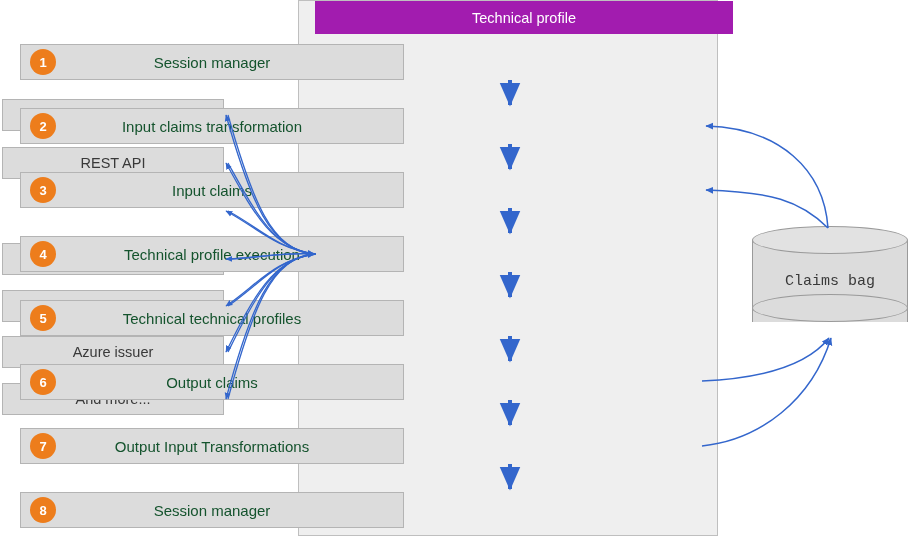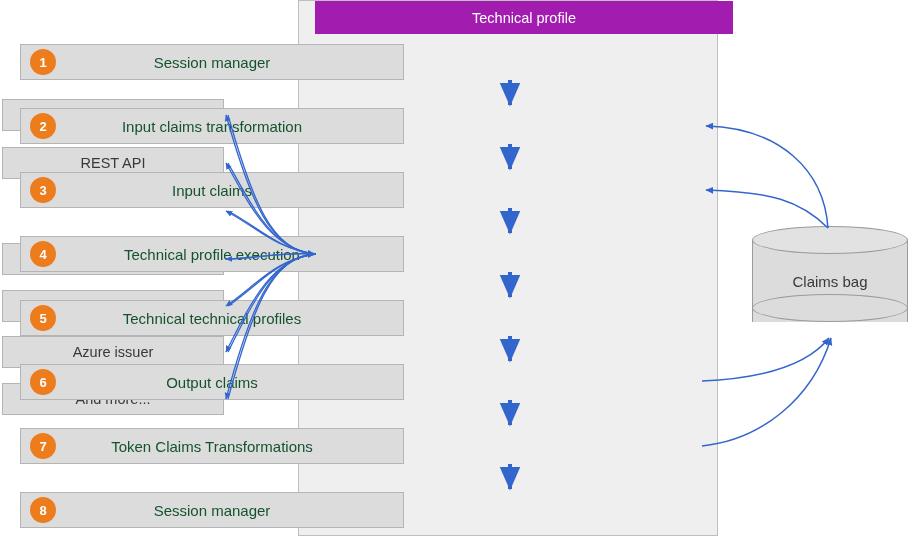--- a/index.html
+++ b/index.html
@@ -118,20 +118,21 @@
   }
 
   
   .cylinder {
     position: absolute;
     left: 752px;
     top: 226px;
     width: 149px;
     height: 110px;
     z-index: 3;
+    font-family: Liberation Mono, monospace;
   }
   .cyl-body {
     position: absolute;
     left: 0;
     top: 14px;
     width: 156px;
     height: 82px;
     background: #dcdcdc;
     border-left: 1px solid #9a9a9a;
     border-right: 1px solid #9a9a9a;
@@ -220,21 +221,21 @@
   <div class="step" style="top:300px">
     <span class="step-badge">5</span>
     <span class="step-label">Technical technical profiles</span>
   </div>
   <div class="step" style="top:364px">
     <span class="step-badge">6</span>
     <span class="step-label">Output claims</span>
   </div>
   <div class="step" style="top:428px">
     <span class="step-badge">7</span>
-    <span class="step-label">Token Claims Transformations</span>
+    <span class="step-label">Output Input Transformations</span>
   </div>
   <div class="step" style="top:492px">
     <span class="step-badge">8</span>
     <span class="step-label">Session manager</span>
   </div>
 
   <div class="cylinder">
     <div class="cyl-body"></div>
     <div class="cyl-bottom"></div>
     <div class="cyl-top"></div>

